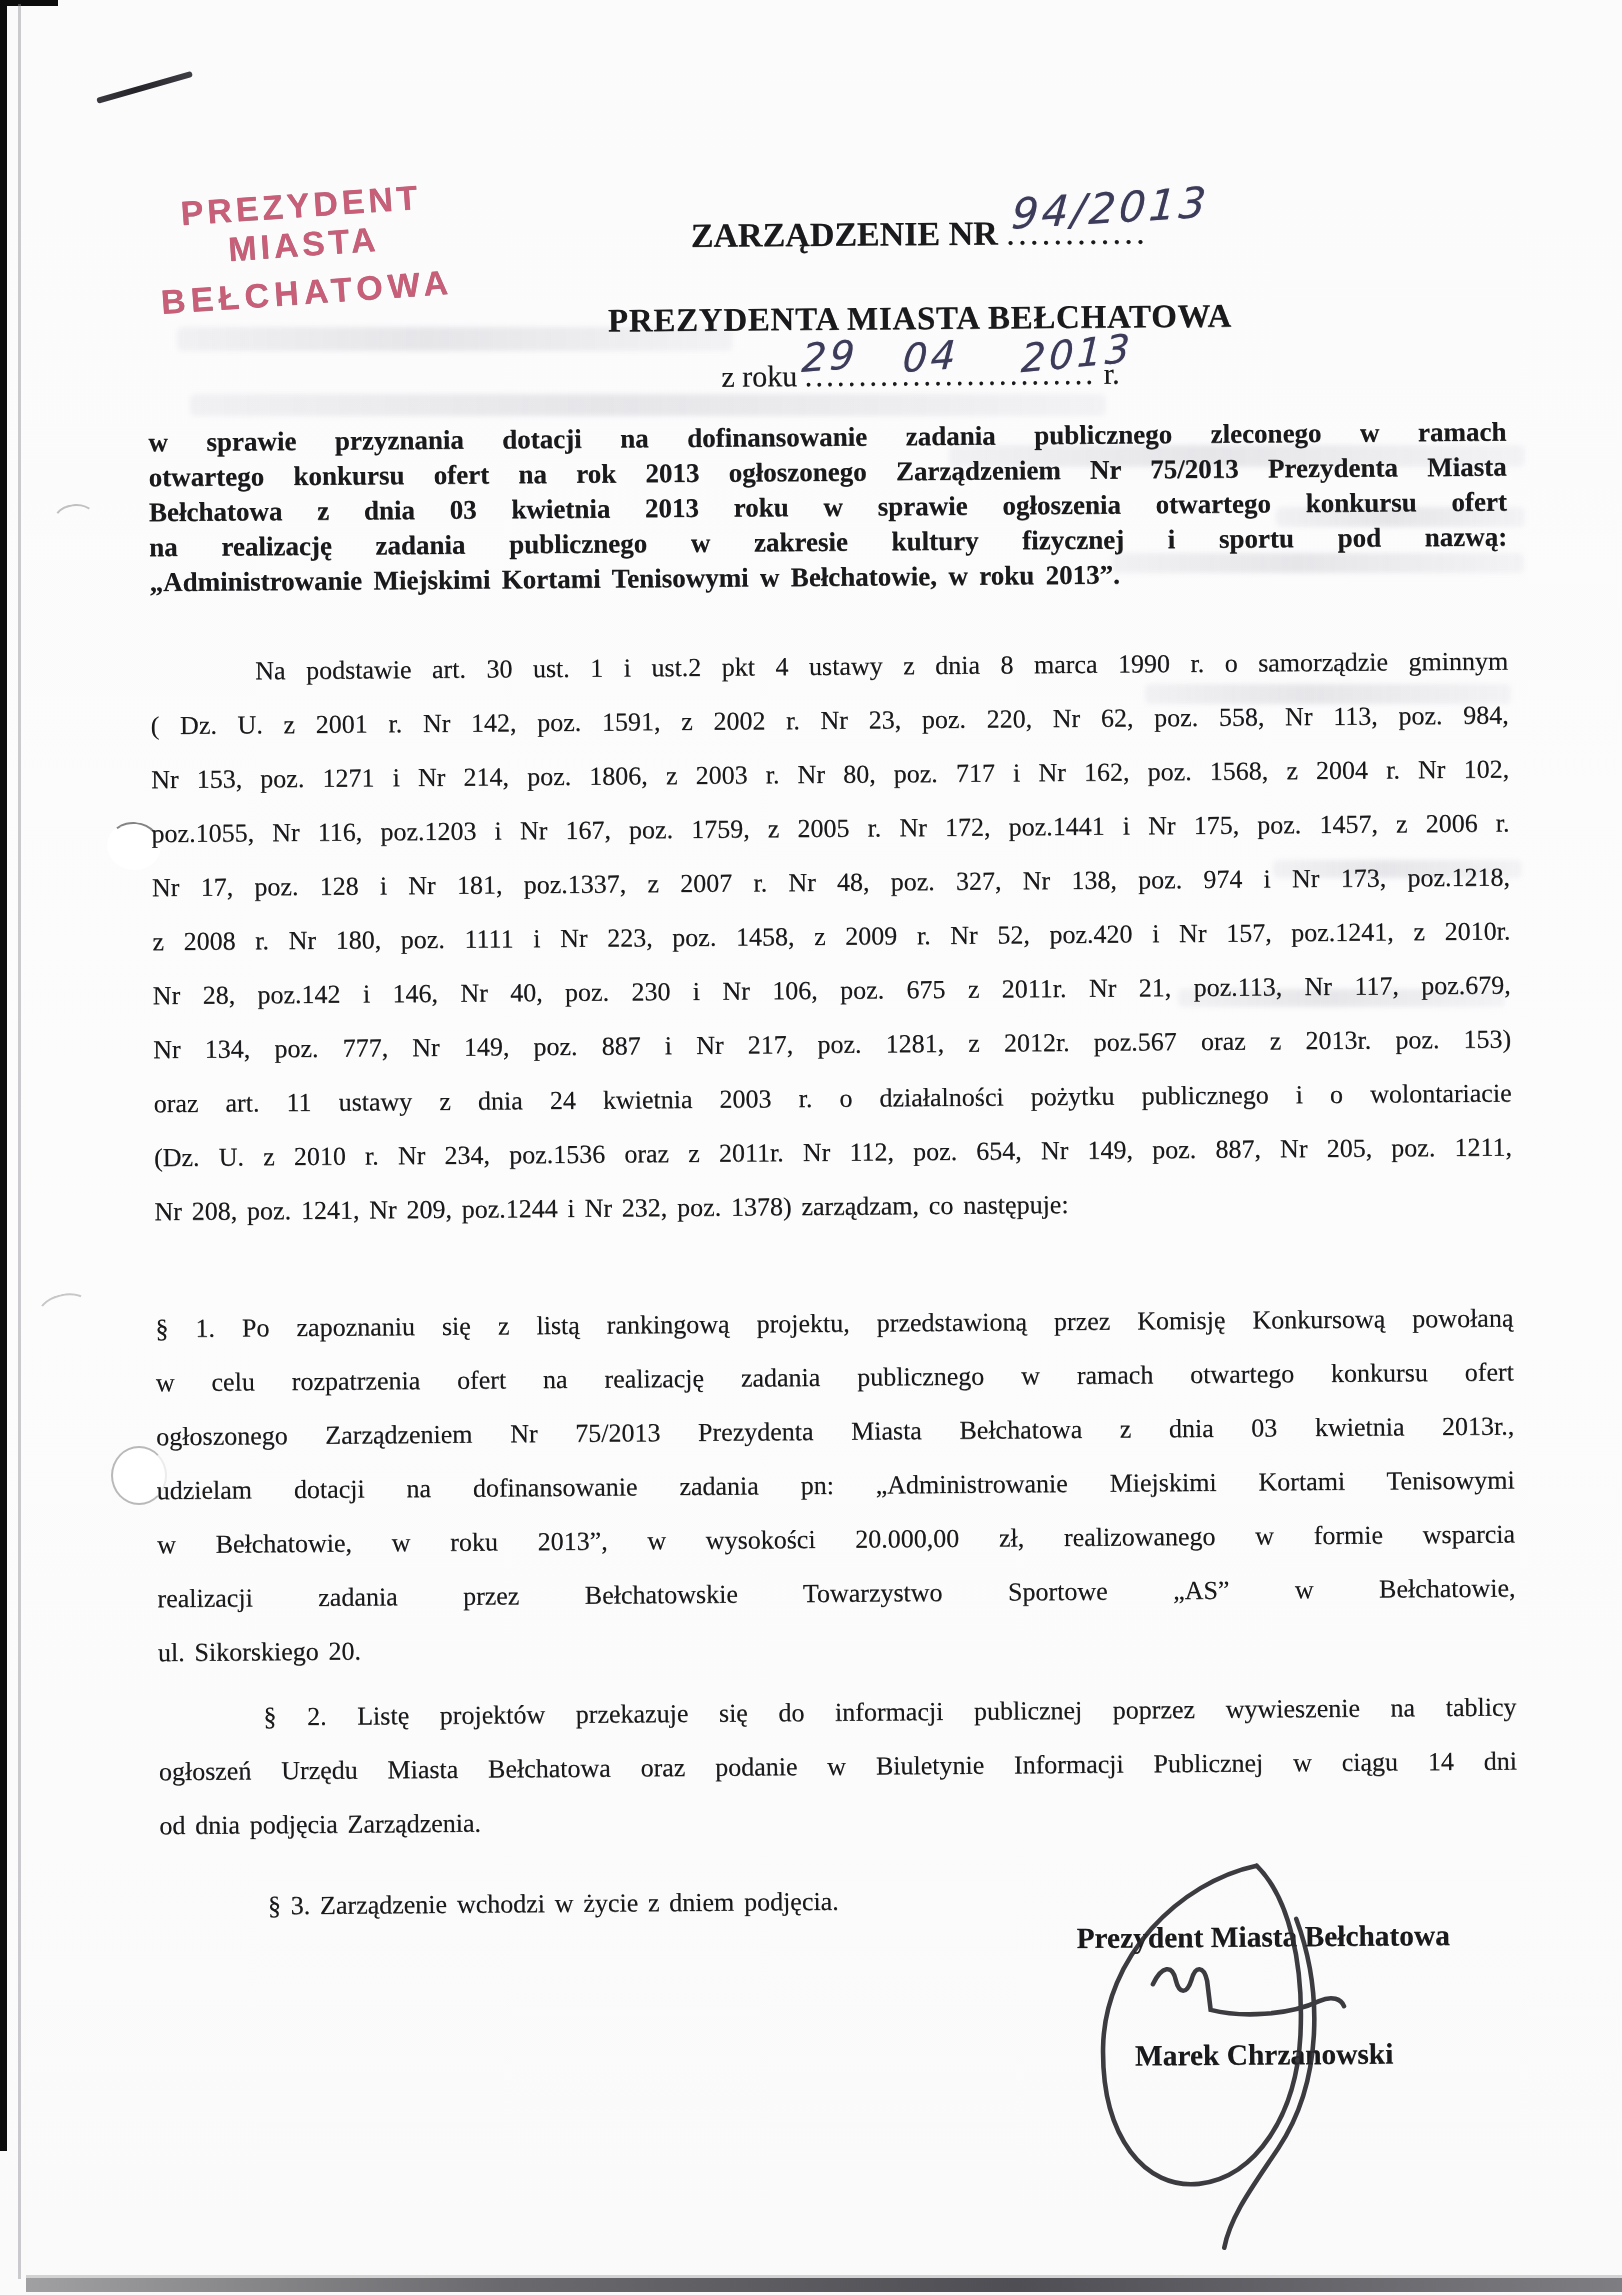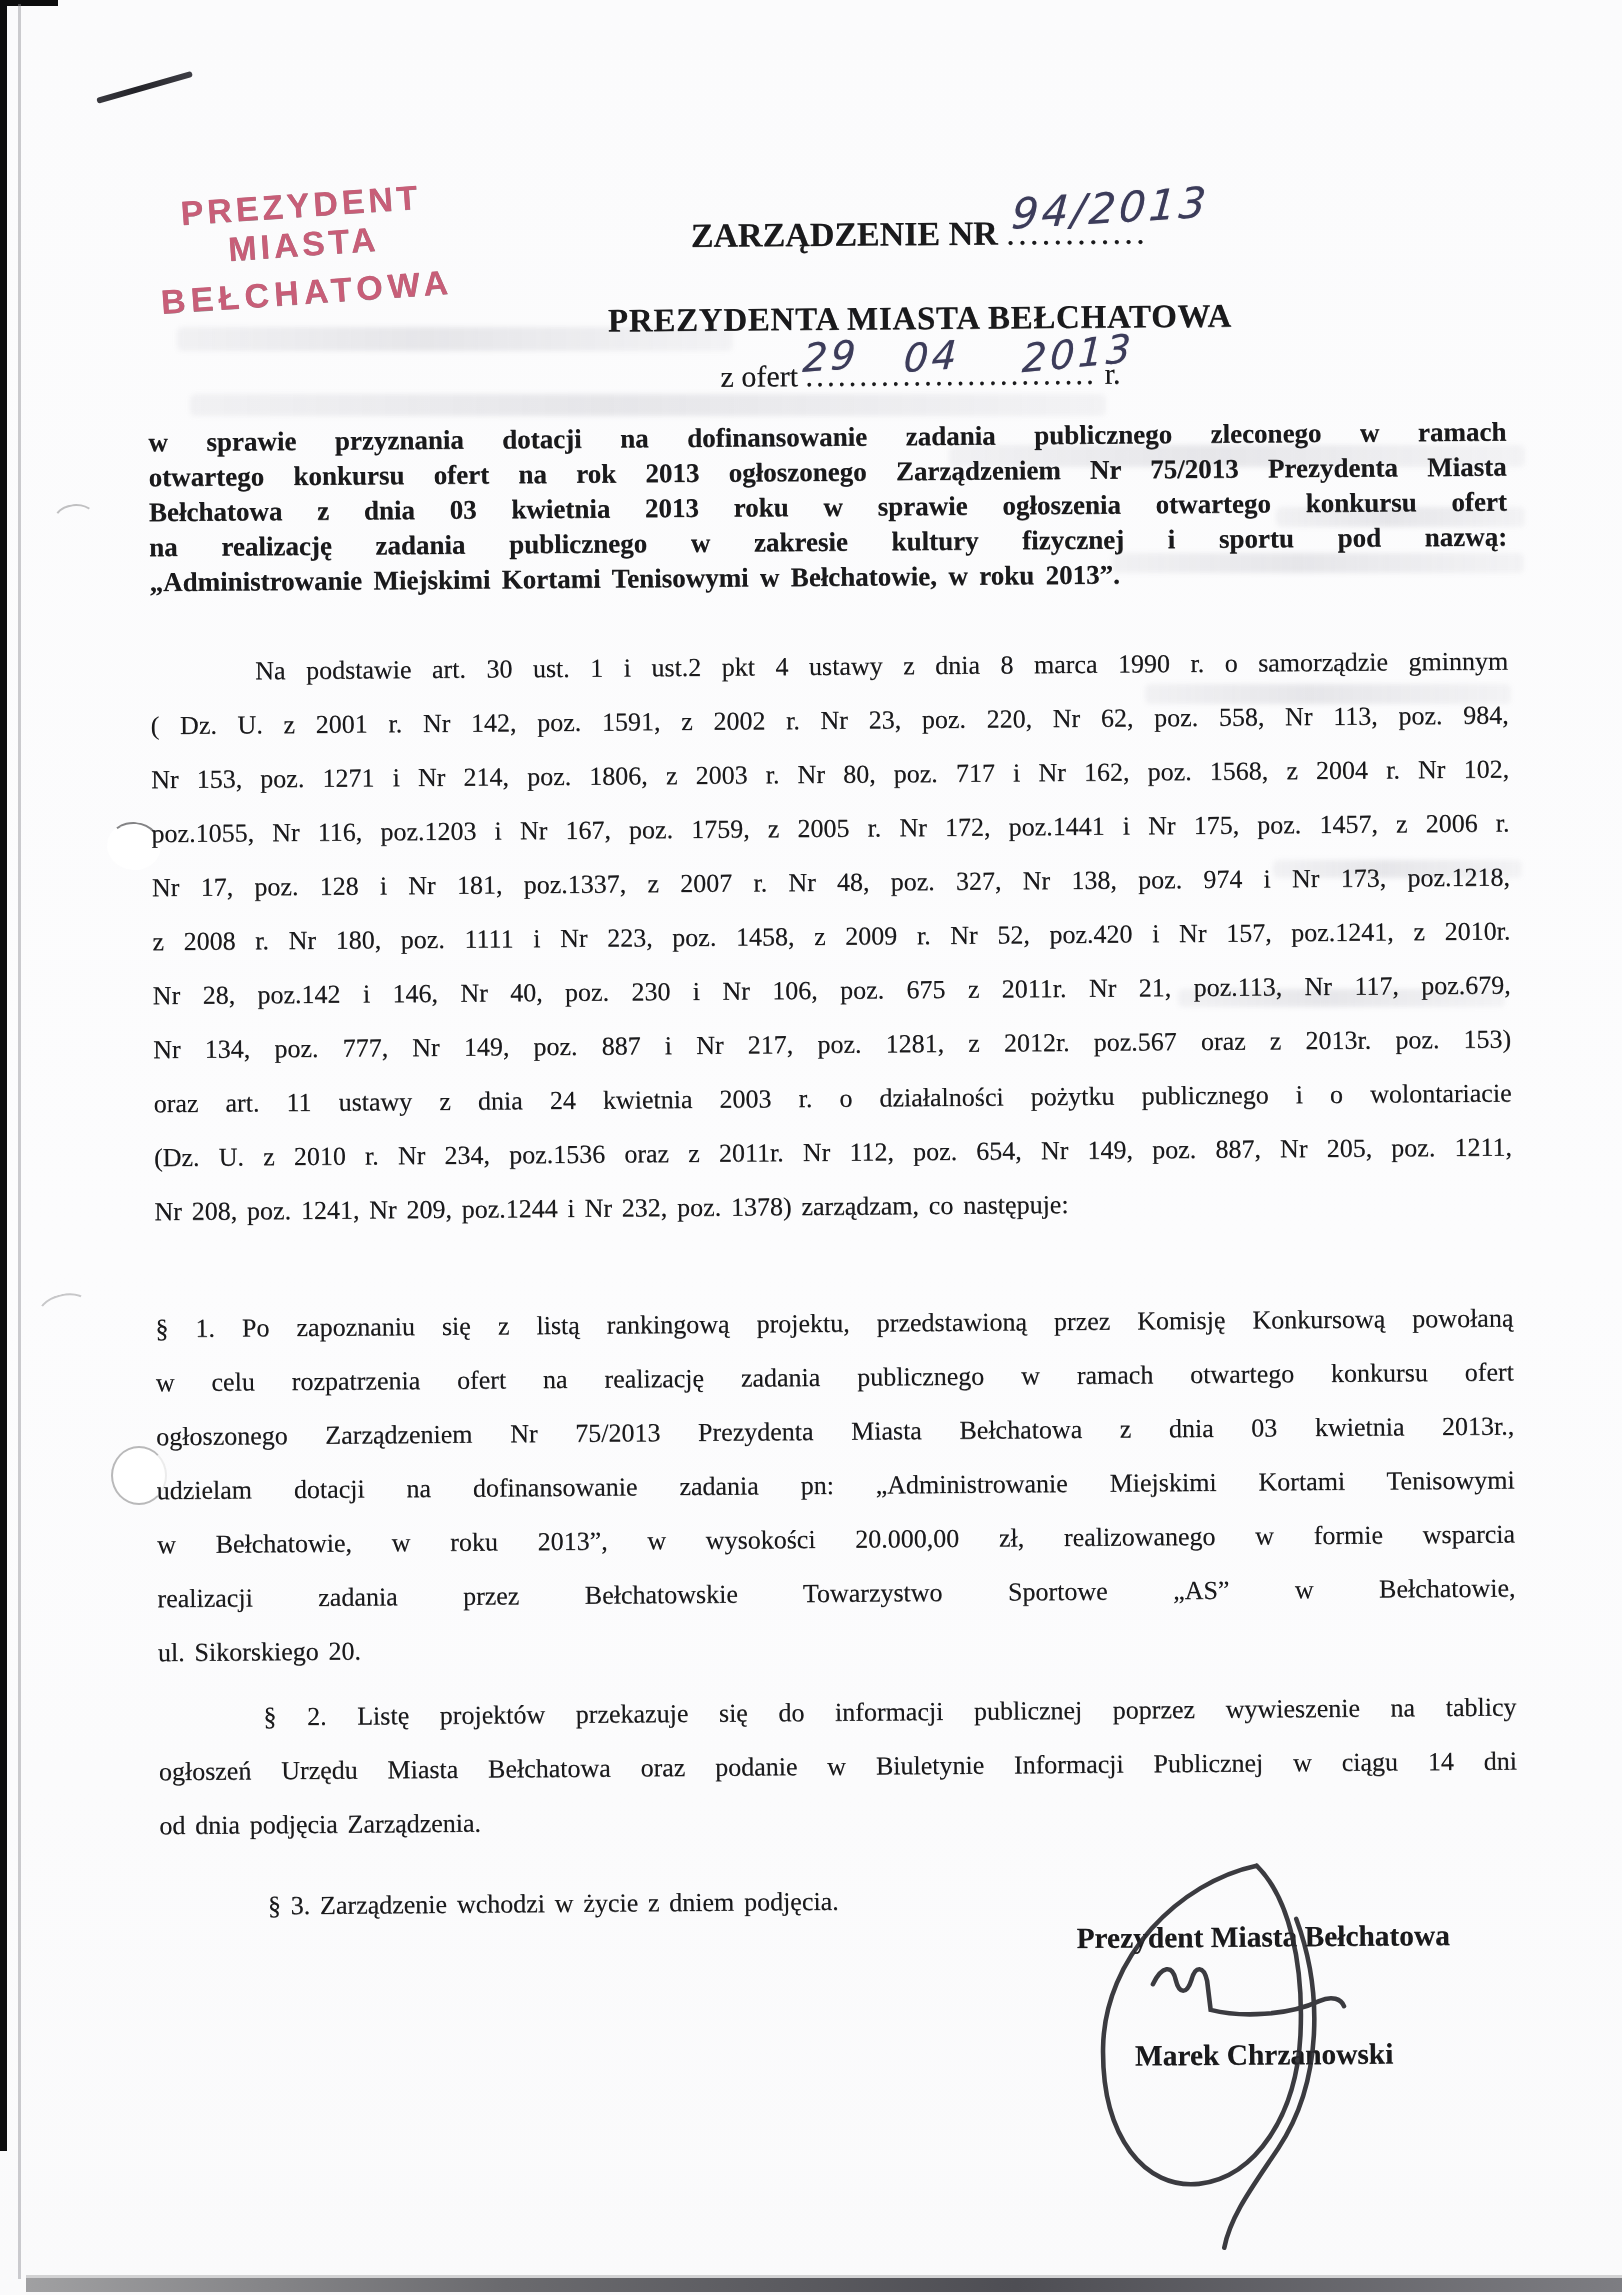--- a/index.html
+++ b/index.html
@@ -139,21 +139,21 @@
 
       <div class="title-line t1">
         <span>ZARZĄDZENIE NR</span>
         <span class="dotrun">
           <span>............</span>
           <span class="hand hw-number">94/2013</span>
         </span>
       </div>
       <div class="title-line t2">PREZYDENTA MIASTA BEŁCHATOWA</div>
       <div class="title-line t3">
-        <span>z ofert</span>
+        <span>z roku</span>
         <span class="dotrun">
           <span>...........................</span>
           <span class="hand hw-day">29</span>
           <span class="hand hw-month">04</span>
           <span class="hand hw-year">2013</span>
         </span>
         <span>r.</span>
       </div>
 
       <div class="para subject">

